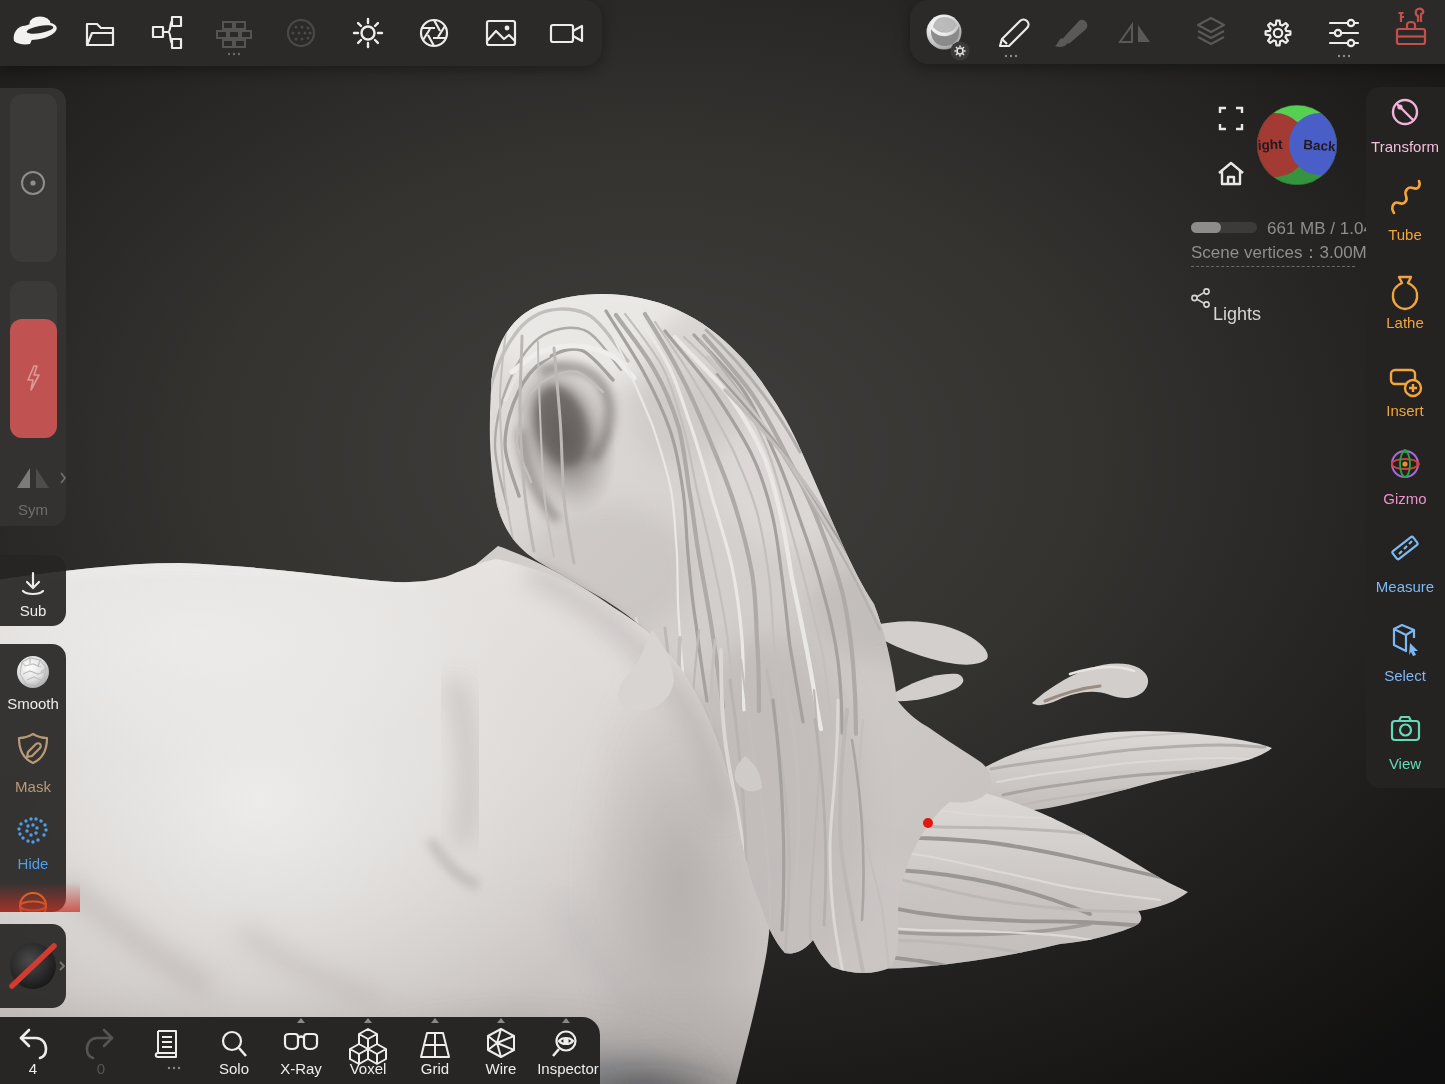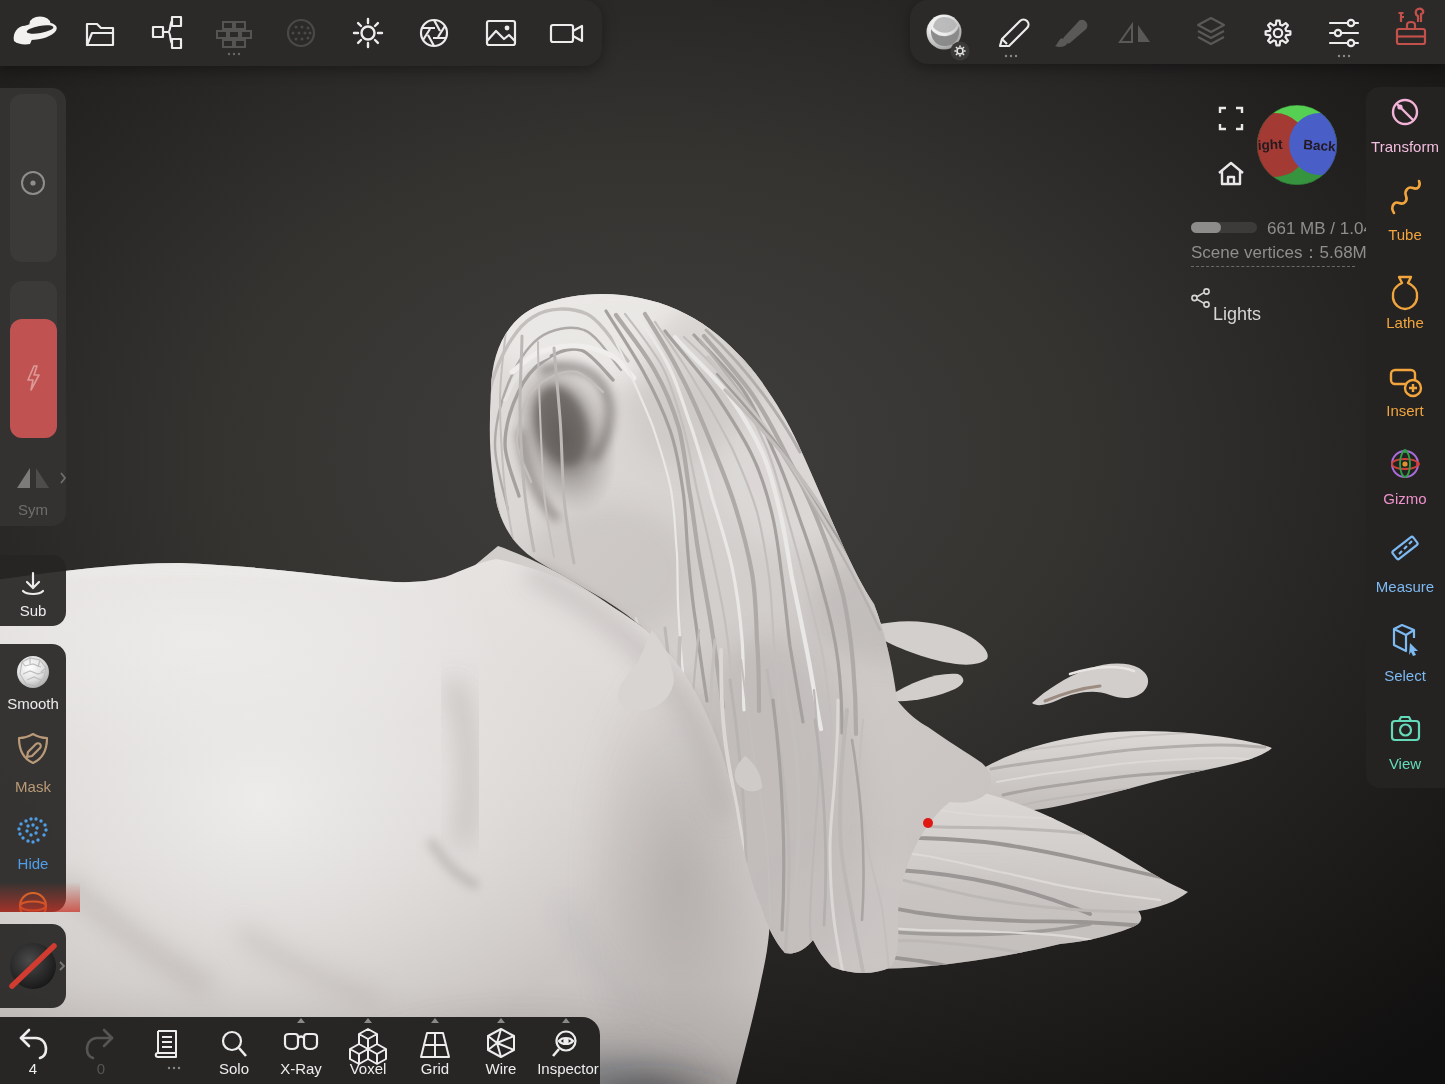--- a/index.html
+++ b/index.html
@@ -673,17 +673,17 @@
         <circle cx="16.5" cy="3.5" r="2.6"></circle>
         <circle cx="16.5" cy="16.5" r="2.6"></circle>
       <path d="M 7 8.8 L 14 4.6 M 7 11.2 L 14 15.4"></path>
     </g>
   </svg>
 
   <div class="abs" style="left:1191px;top:222px;width:66px;height:11px;border-radius:6px;background:#3c3b3a;">
     <div style="width:30px;height:11px;border-radius:6px;background:#8d8c8b;"></div>
   </div>
   <div class="abs" style="left:1267px;top:219px;color:#8f8e8d;font-size:17px;z-index:0;">661 MB / 1.04 G</div>
-  <div class="abs" style="left:1191px;top:241px;color:#8f8e8d;font-size:17px;z-index:0;">Scene vertices：5.68M</div>
+  <div class="abs" style="left:1191px;top:241px;color:#8f8e8d;font-size:17px;z-index:0;">Scene vertices：3.00M</div>
   <div class="abs" style="left:1191px;top:266px;width:164px;border-top:1.5px dashed #6a6967;"></div>
   <div class="abs" style="left:1213px;top:304px;color:#d6d5d4;font-size:18px;">Lights</div>
   <div class="abs" style="left:1398px;top:1040px;color:#8a8988;font-size:17px;margin-left:46px;">1.90</div>
 </div>
 
 </body></html>

